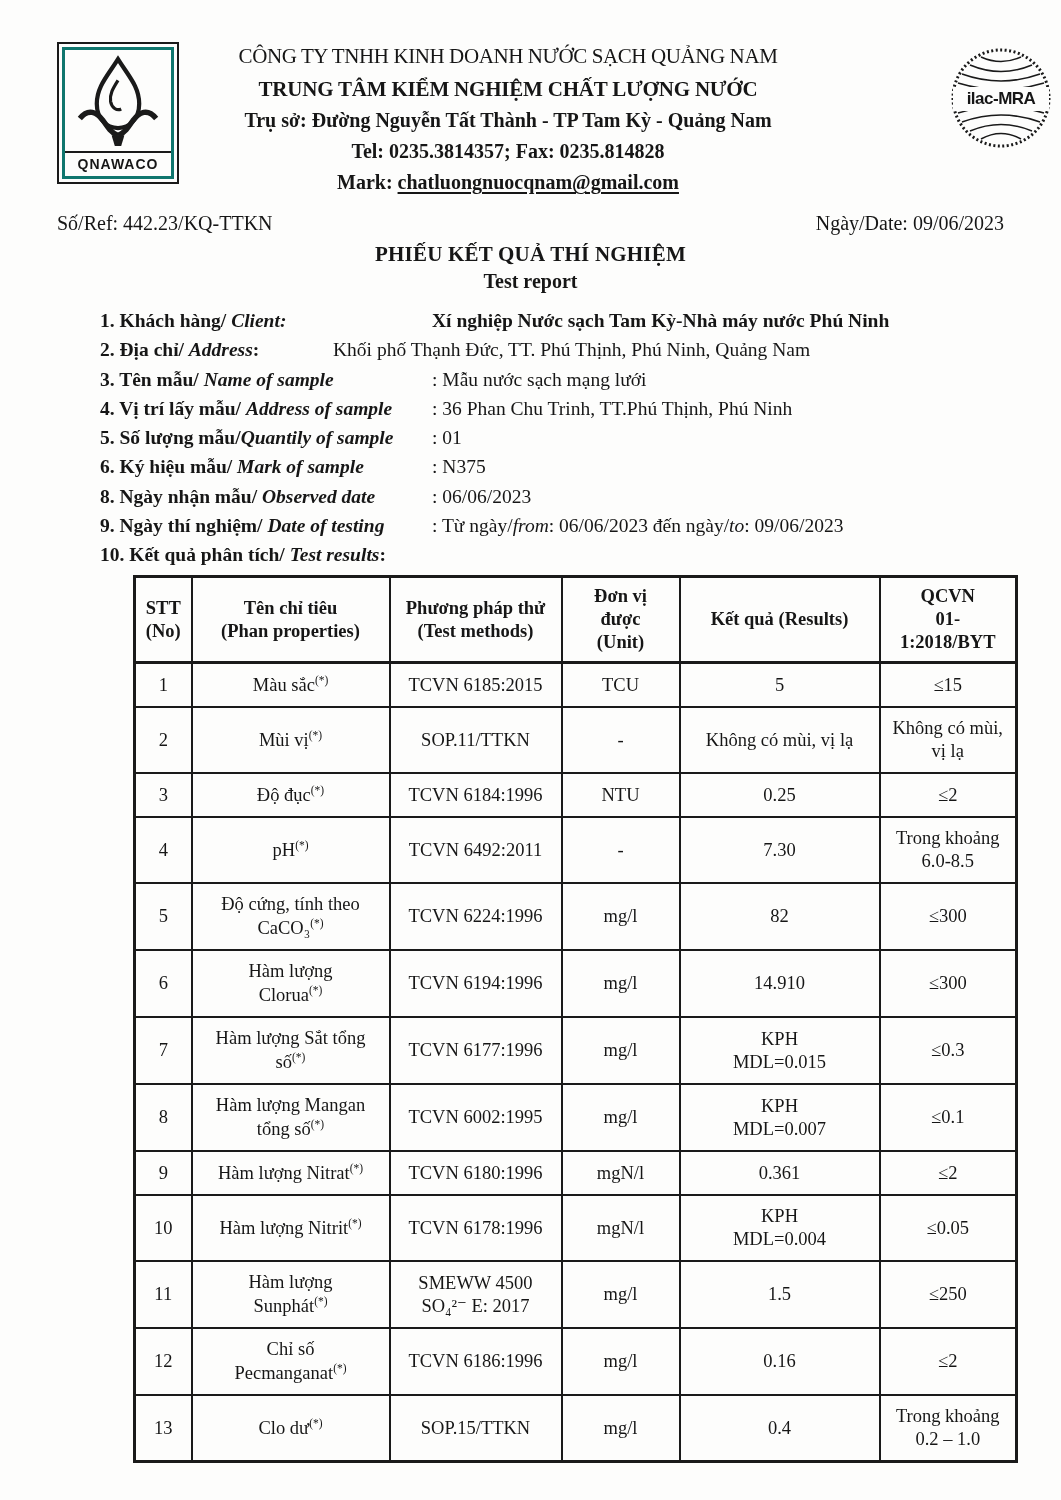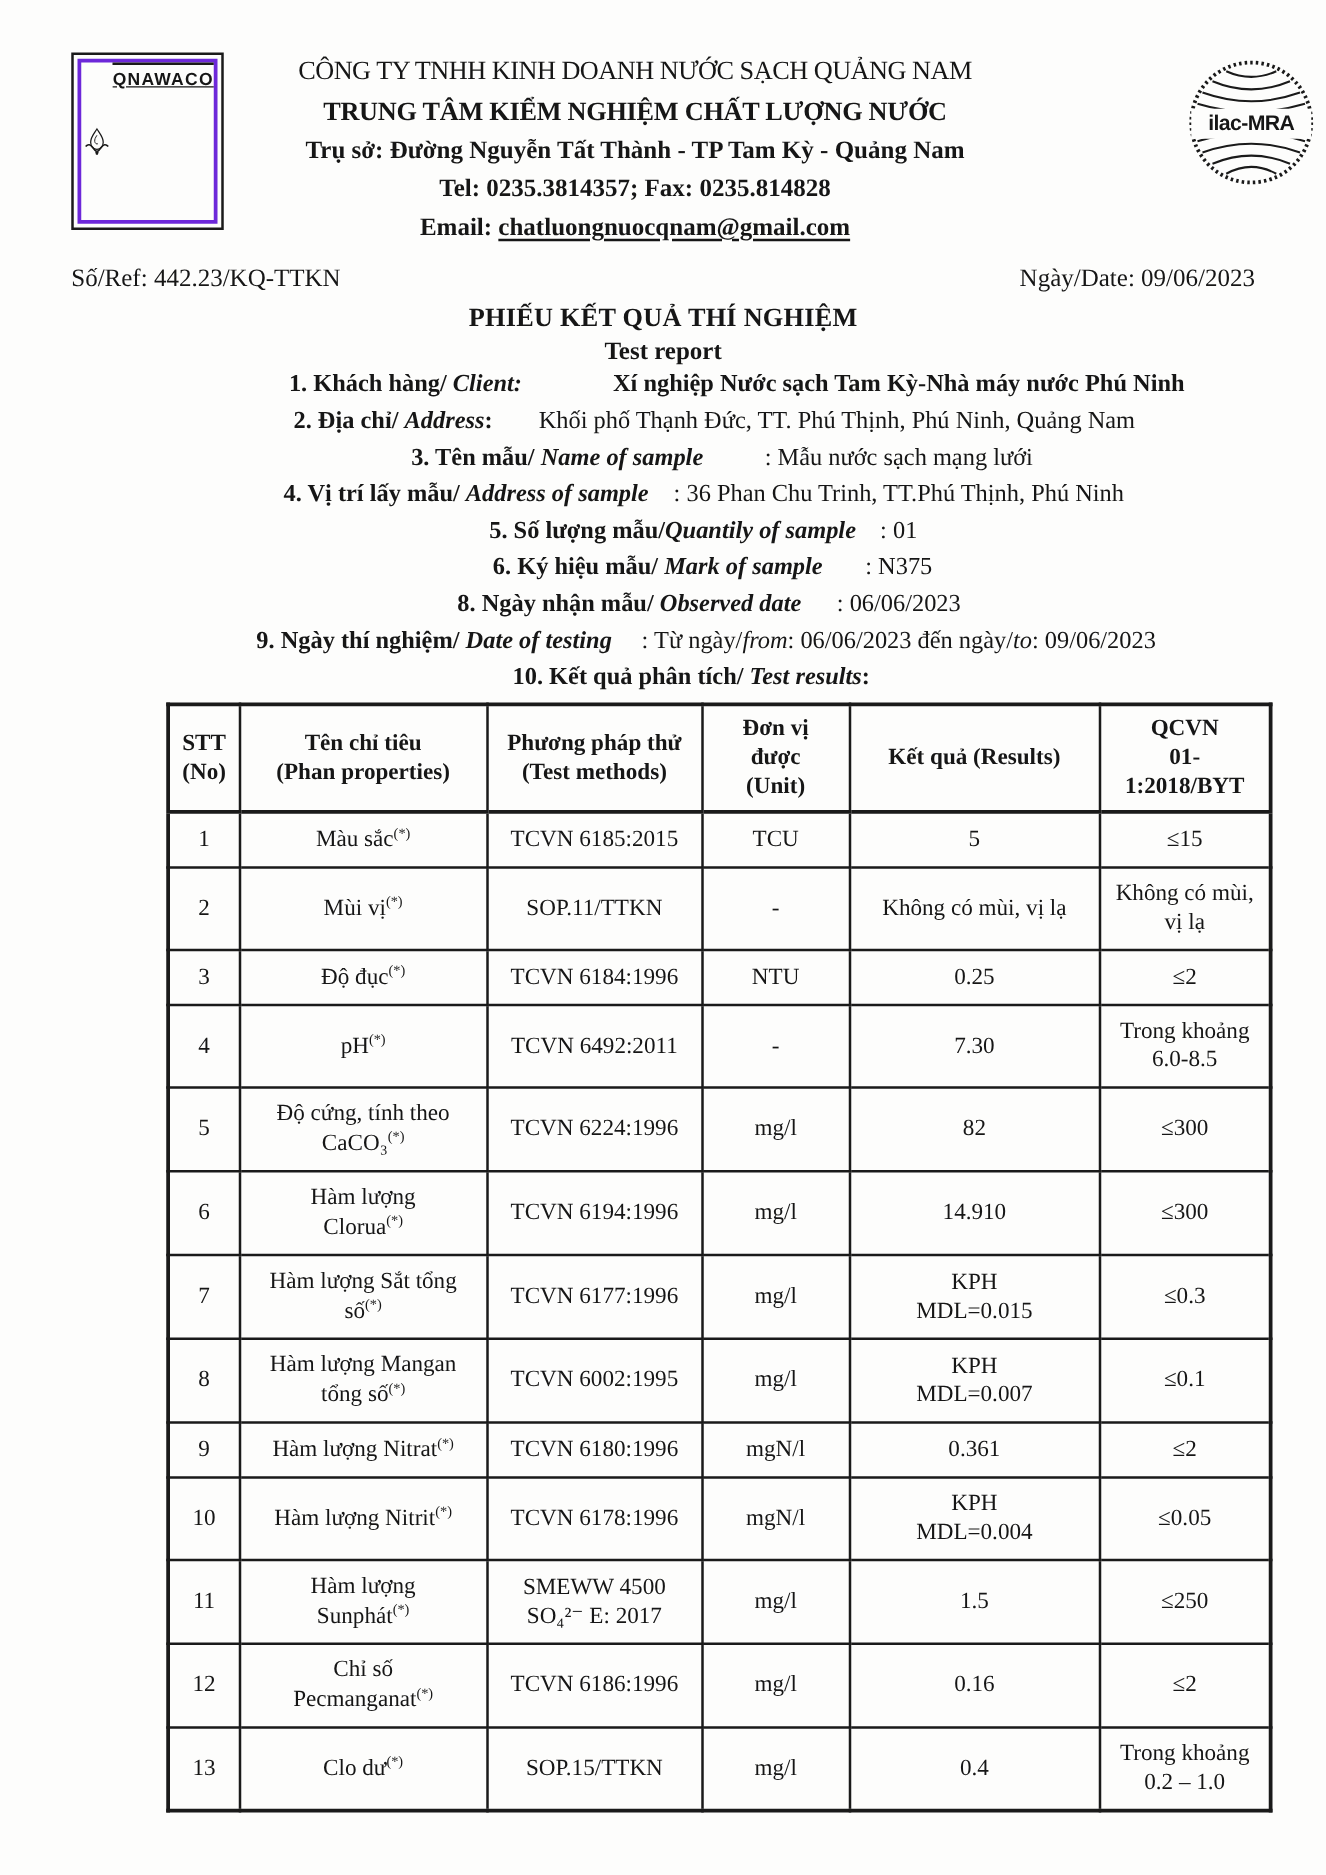--- a/index.html
+++ b/index.html
@@ -2,41 +2,41 @@
 <html><head>
 <meta charset="utf-8">
 <style>
   * { margin:0; padding:0; box-sizing:border-box; }
   body { background:#e8e8e8; font-family:"Liberation Serif","DejaVu Serif",serif; color:#161616; }
   .page { position:relative; width:1061px; height:1500px; background:#fdfdfc; margin:0 auto; overflow:hidden; }
 
   
   .header { display:flex; padding:36px 10px 0 57px; }
   .logo-left { width:122px; height:142px; flex:0 0 auto; margin-top:6px; border:2px solid #1a1a1a; padding:3px; }
-  .logo-left-inner { width:100%; height:100%; border:3px solid #6d28d9; display:flex; flex-direction:row;text-decoration:underline; }
+  .logo-left-inner { width:100%; height:100%; border:3px solid #0f766e; display:flex; flex-direction:column; }
   .logo-left-inner svg { flex:1; width:100%; }
   .logo-left-text { border-top:2px solid #1a1a1a; text-align:center; font-family:"Liberation Sans","DejaVu Sans",sans-serif; font-weight:bold; font-size:14px; letter-spacing:1px; padding:3px 0 4px; }
   .org-block { flex:1; text-align:center; padding:4px 6px 0 10px; line-height:1.55; }
   .org-line1 { font-size:21px; letter-spacing:-0.4px; white-space:nowrap; }
   .org-line2 { font-size:21px; font-weight:bold; letter-spacing:-0.2px; white-space:nowrap; }
   .org-addr, .org-tel, .org-email { font-size:20px; font-weight:bold; white-space:nowrap; }
   .org-email u { text-underline-offset:3px; }
   .logos-right { flex:0 0 auto; width:218px; display:flex; margin-top:8px;justify-content:flex-end; }
   .ilac { position:relative; width:100px; height:100px; margin-top:4px; }
   .ilac-band { position:absolute; left:2px; right:2px; top:39px; height:24px; background:#fdfdfc; display:flex; align-items:center; justify-content:center; font-family:"Liberation Sans","DejaVu Sans",sans-serif; font-weight:bold; font-size:17px; letter-spacing:-0.5px; }
   .aosc { width:112px; margin-left:6px; text-align:center; }
   .aosc-sub { font-family:"Liberation Sans","DejaVu Sans",sans-serif; font-weight:bold; font-size:9px; line-height:1.35; }
 
   
   .ref-row { display:flex; justify-content:space-between; padding:0 57px; margin-top:14px; font-size:20px; }
   .doc-title { text-align:center; font-size:21px; font-weight:bold; margin-top:7px; letter-spacing:0.2px; }
   .doc-subtitle { text-align:center; font-size:20px; font-weight:bold; margin-top:3px; }
 
   
-  .info-items { margin:0 55px 0 100px; font-size:19.5px; line-height:1.5;text-align:center; }
+  .info-items { margin:13px 55px 0 100px; font-size:19.5px; line-height:1.5; }
   .info-item { }
   .item-label { font-weight:bold; }
   .item-label .en { font-style:italic; }
   .item-value.bold { font-weight:bold; }
 
   
   table.results { border-collapse:collapse; table-layout:fixed; width:882px; margin:6px 0 0 133px; }
   table.results th, table.results td {
     border:2px solid #1a1a1a; text-align:center; vertical-align:middle;
     white-space:pre-line; font-size:18.5px; line-height:1.24; padding:9px 4px;
@@ -63,21 +63,21 @@
         </svg>
         <div class="logo-left-text">QNAWACO</div>
       </div>
     </div>
 
     <div class="org-block">
       <div class="org-line1">CÔNG TY TNHH KINH DOANH NƯỚC SẠCH QUẢNG NAM</div>
       <div class="org-line2">TRUNG TÂM KIỂM NGHIỆM CHẤT LƯỢNG NƯỚC</div>
       <div class="org-addr">Trụ sở: Đường Nguyễn Tất Thành - TP Tam Kỳ -  Quảng Nam</div>
       <div class="org-tel">Tel: 0235.3814357; Fax: 0235.814828</div>
-      <div class="org-email"><span>Email: </span><u>chatluongnuocqnam@gmail.com</u></div>
+      <div class="org-email"><span>Mark: </span><u>chatluongnuocqnam@gmail.com</u></div>
     </div>
 
     <div class="logos-right">
       <div class="ilac">
         <svg viewBox="0 0 100 100" width="100" height="100">
           <circle cx="50" cy="50" r="48" fill="none" stroke="#1a1a1a" stroke-width="3" stroke-dasharray="2 2.5"></circle>
           <g fill="none" stroke="#1a1a1a" stroke-width="1.6">
             <path d="M30 9  Q50 18 70 9"></path>
             <path d="M19 17 Q50 30 81 17"></path>
             <path d="M11 26 Q50 40 89 26"></path>

